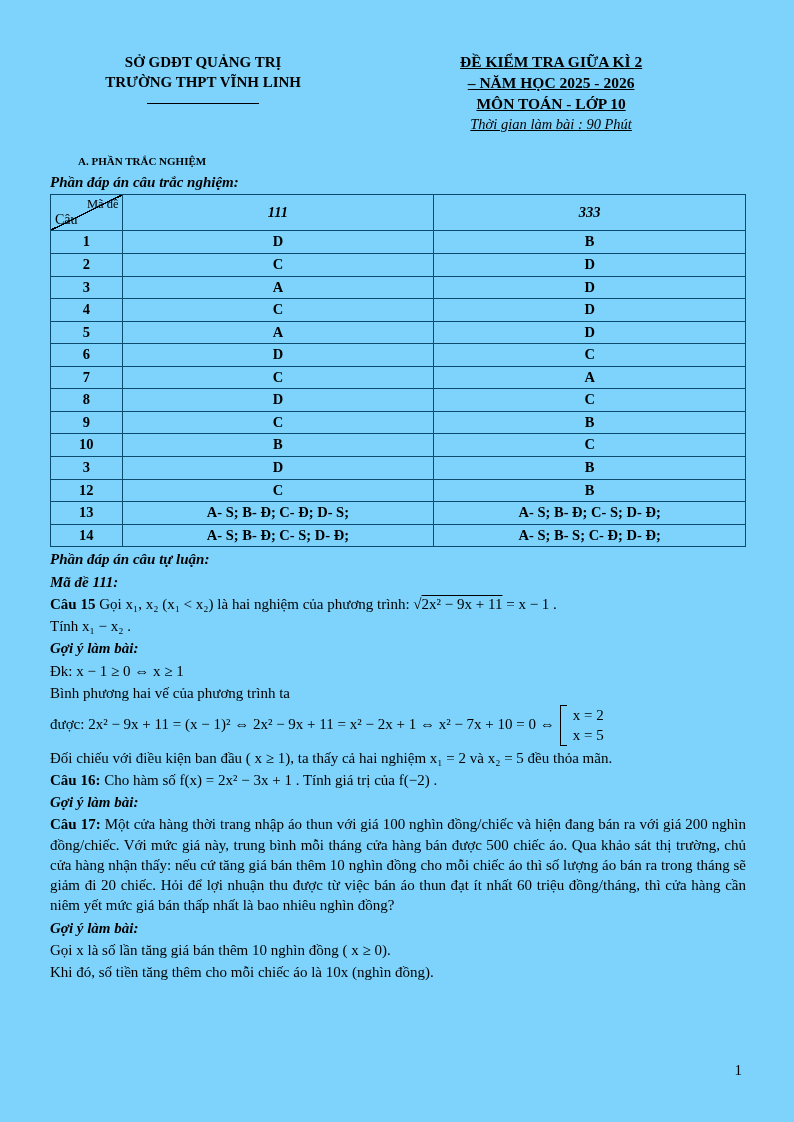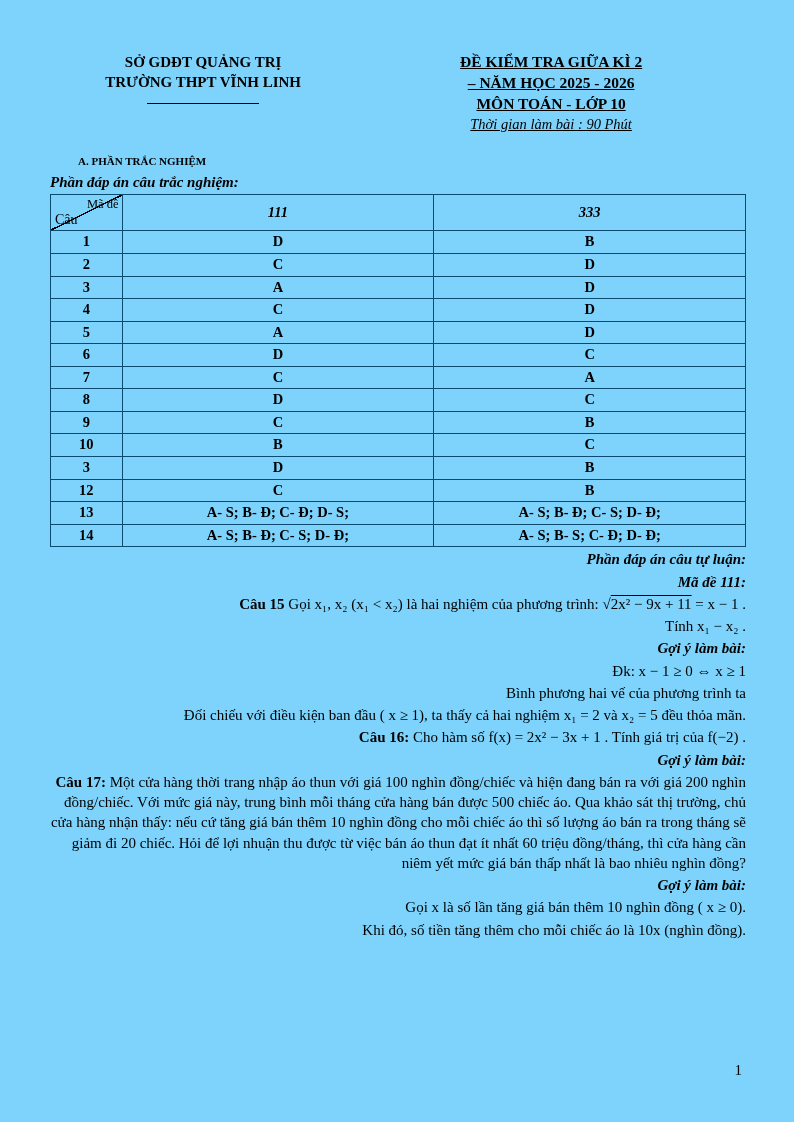--- a/index.html
+++ b/index.html
@@ -27,21 +27,21 @@
   td.corner { position:relative; height:36px; padding:0; }
   .diag { position:absolute; inset:0;
     background:linear-gradient(to bottom right,
       transparent calc(50% - 0.7px), #000 calc(50% - 0.7px),
       #000 calc(50% + 0.7px), transparent calc(50% + 0.7px)); }
   .corner-top { position:absolute; top:1px; right:3px; font-size:12.5px; }
   .corner-bottom { position:absolute; bottom:1px; left:4px; font-size:14px; }
   .code-head { font-weight:bold; font-style:italic; height:36px; }
   td.qnum, td.ans { font-weight:bold; height:20px; }
   
-  .essay p { margin:2px 0;text-align:right; }
+  .essay p { margin:2px 0; }
   .bi { font-weight:bold; font-style:italic; }
   .b  { font-weight:bold; }
   .just { text-align:justify; }
   .radicand { text-decoration:overline;margin-top:16px; }
   .cases { display:inline-flex; align-items:center; vertical-align:middle; margin-left:5px; }
   .bracket { align-self:stretch; width:7px; border-left:1.6px solid #000; border-top:1.6px solid #000; border-bottom:1.6px solid #000; margin-right:6px; }
   .cases-col span { display:block; line-height:1.35; }
   .page-num { position:absolute; bottom:42px; right:52px; font-size:15px; }
 </style>
 </head>
@@ -159,20 +159,29 @@
     <p class="bi">Phần đáp án câu tự luận:</p>
     <p class="bi">Mã đề 111:</p>
 
     <p>
       <span class="b">Câu 15</span><span> Gọi x₁, x₂ (x₁ &lt; x₂) là hai nghiệm của phương trình: </span><span>√</span><span class="radicand">2x² − 9x + 11</span><span> = x − 1 .</span>
     </p>
     <p>Tính x₁ − x₂ .</p>
     <p class="bi">Gợi ý làm bài:</p>
     <p>Đk: x − 1 ≥ 0 ⇔ x ≥ 1</p>
     <p>Bình phương hai vế của phương trình ta</p>
+    <p>
+      <span>được: 2x² − 9x + 11 = (x − 1)²  ⇔  2x² − 9x + 11 = x² − 2x + 1  ⇔  x² − 7x + 10 = 0  ⇔</span><span class="cases">
+          <span class="bracket"></span>
+          <span class="cases-col">
+            <span>x = 2</span>
+            <span>x = 5</span>
+          </span>
+        </span>
+    </p>
     <p>Đối chiếu với điều kiện ban đầu ( x ≥ 1), ta thấy cả hai nghiệm x₁ = 2  và  x₂ = 5  đều thỏa mãn.</p>
 
     <p>
       <span class="b">Câu 16:</span><span> Cho hàm số  f(x) = 2x² − 3x + 1 . Tính giá trị của  f(−2) .</span>
     </p>
     <p class="bi">Gợi ý làm bài:</p>
 
     <p class="just">
       <span class="b">Câu 17:</span><span>  Một cửa hàng thời trang nhập áo thun với giá 100 nghìn đồng/chiếc và hiện đang bán ra với giá 200 nghìn đồng/chiếc. Với mức giá này, trung bình mỗi tháng cửa hàng bán được 500 chiếc áo. Qua khảo sát thị trường, chủ cửa hàng nhận thấy: nếu cứ tăng giá bán thêm 10 nghìn đồng cho mỗi chiếc áo thì số lượng áo bán ra trong tháng sẽ giảm đi 20 chiếc. Hỏi để lợi nhuận thu được từ việc bán áo thun đạt ít nhất 60 triệu đồng/tháng, thì cửa hàng cần niêm yết mức giá bán thấp nhất là bao nhiêu nghìn đồng?</span>
     </p>

